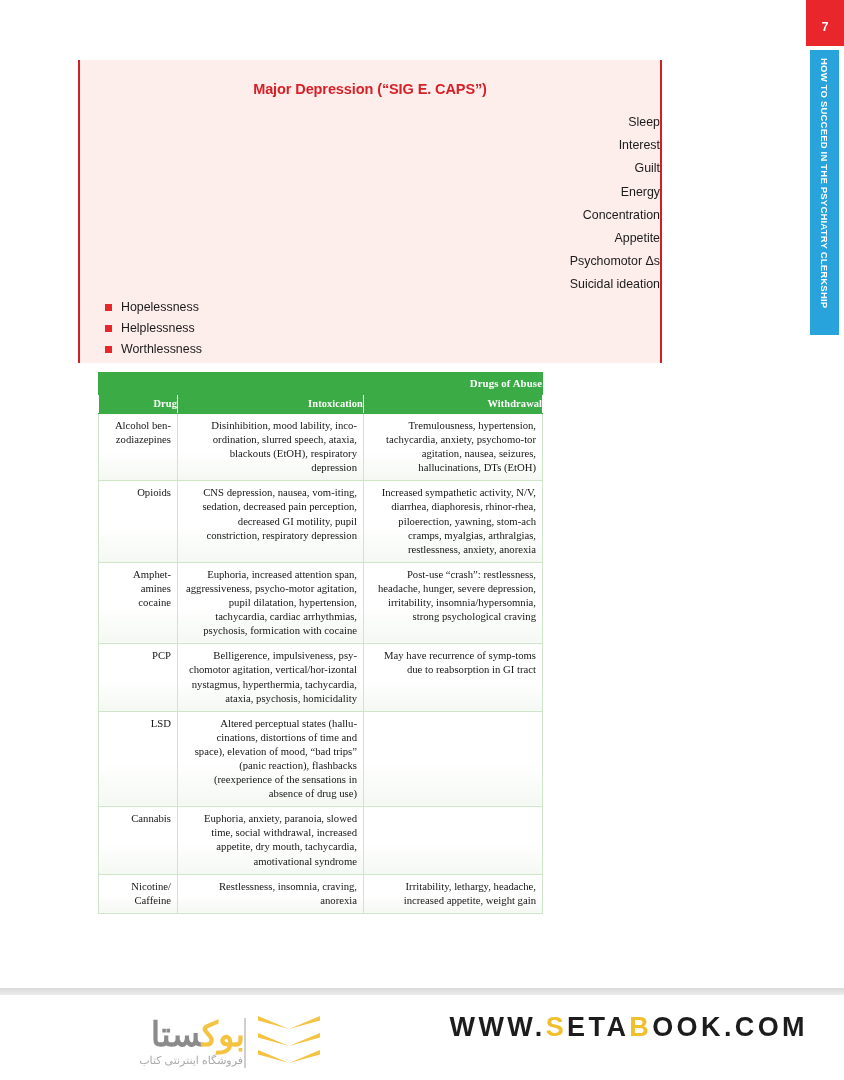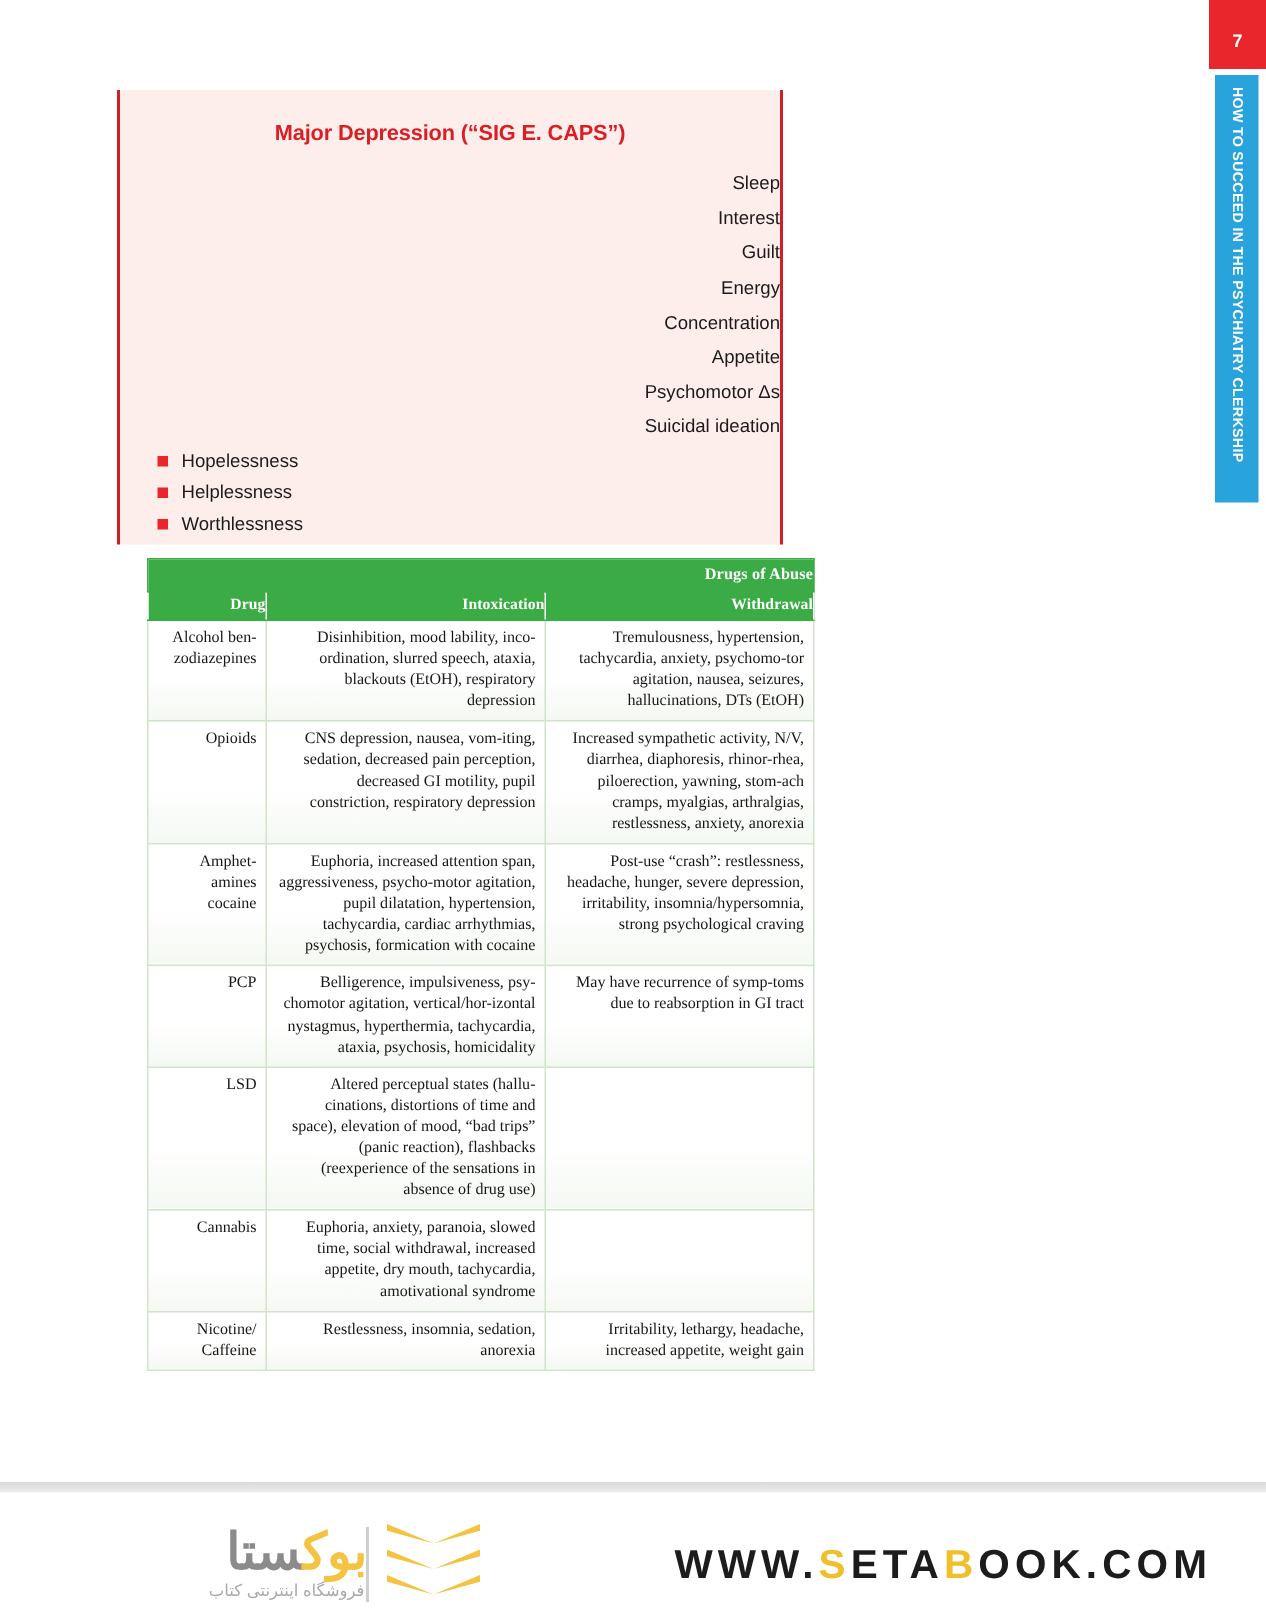--- a/index.html
+++ b/index.html
@@ -64,21 +64,21 @@
     transform-origin: left top;
     left: 20px;
     top: 8px;
   }
 
   
   .callout {
     position: absolute;
     left: 78px;
     top: 60px;
-    width: 444px;
+    width: 584px;
     height: 303px;
     background: #fdeeec;
     border-left: 2.5px solid #cf2027;
     border-right: 2.5px solid #cf2027;
   }
   .callout-title {
     text-align: center;
     color: #d81f26;
     font-weight: bold;
     font-size: 14.5px;
@@ -232,21 +232,21 @@
     direction: rtl;
     text-align: right;
     line-height: 26px;
   }
   .footer-url {
     font-size: 27px;
     font-weight: bold;
     color: #1c1c1c;
     letter-spacing: 3.4px;
     text-align: right;
-    margin-top: 20px;
+    margin-top: 4px;
   }
   .footer-url .hl { color: #f1bf2c; }
 </style>
 </head>
 <body>
 
 <div class="page">
 
   <div class="side-rail">
     <div class="page-badge">7</div>
@@ -328,21 +328,21 @@
           <td></td>
         </tr>
         <tr>
           <td>Cannabis</td>
           <td>Euphoria, anxiety, paranoia, slowed time, social withdrawal, increased appetite, dry mouth, tachycardia, amotivational syndrome</td>
           <td></td>
         </tr>
         <tr>
           <td style="white-space: pre-line;">Nicotine/
 Caffeine</td>
-          <td>Restlessness, insomnia, sedation, anorexia</td>
+          <td>Restlessness, insomnia, craving, anorexia</td>
           <td>Irritability, lethargy, headache, increased appetite, weight gain</td>
         </tr>
       </tbody>
   </table>
 
   <div class="page-shadow"></div>
 </div>
 
 <div class="footer"></div>
 

